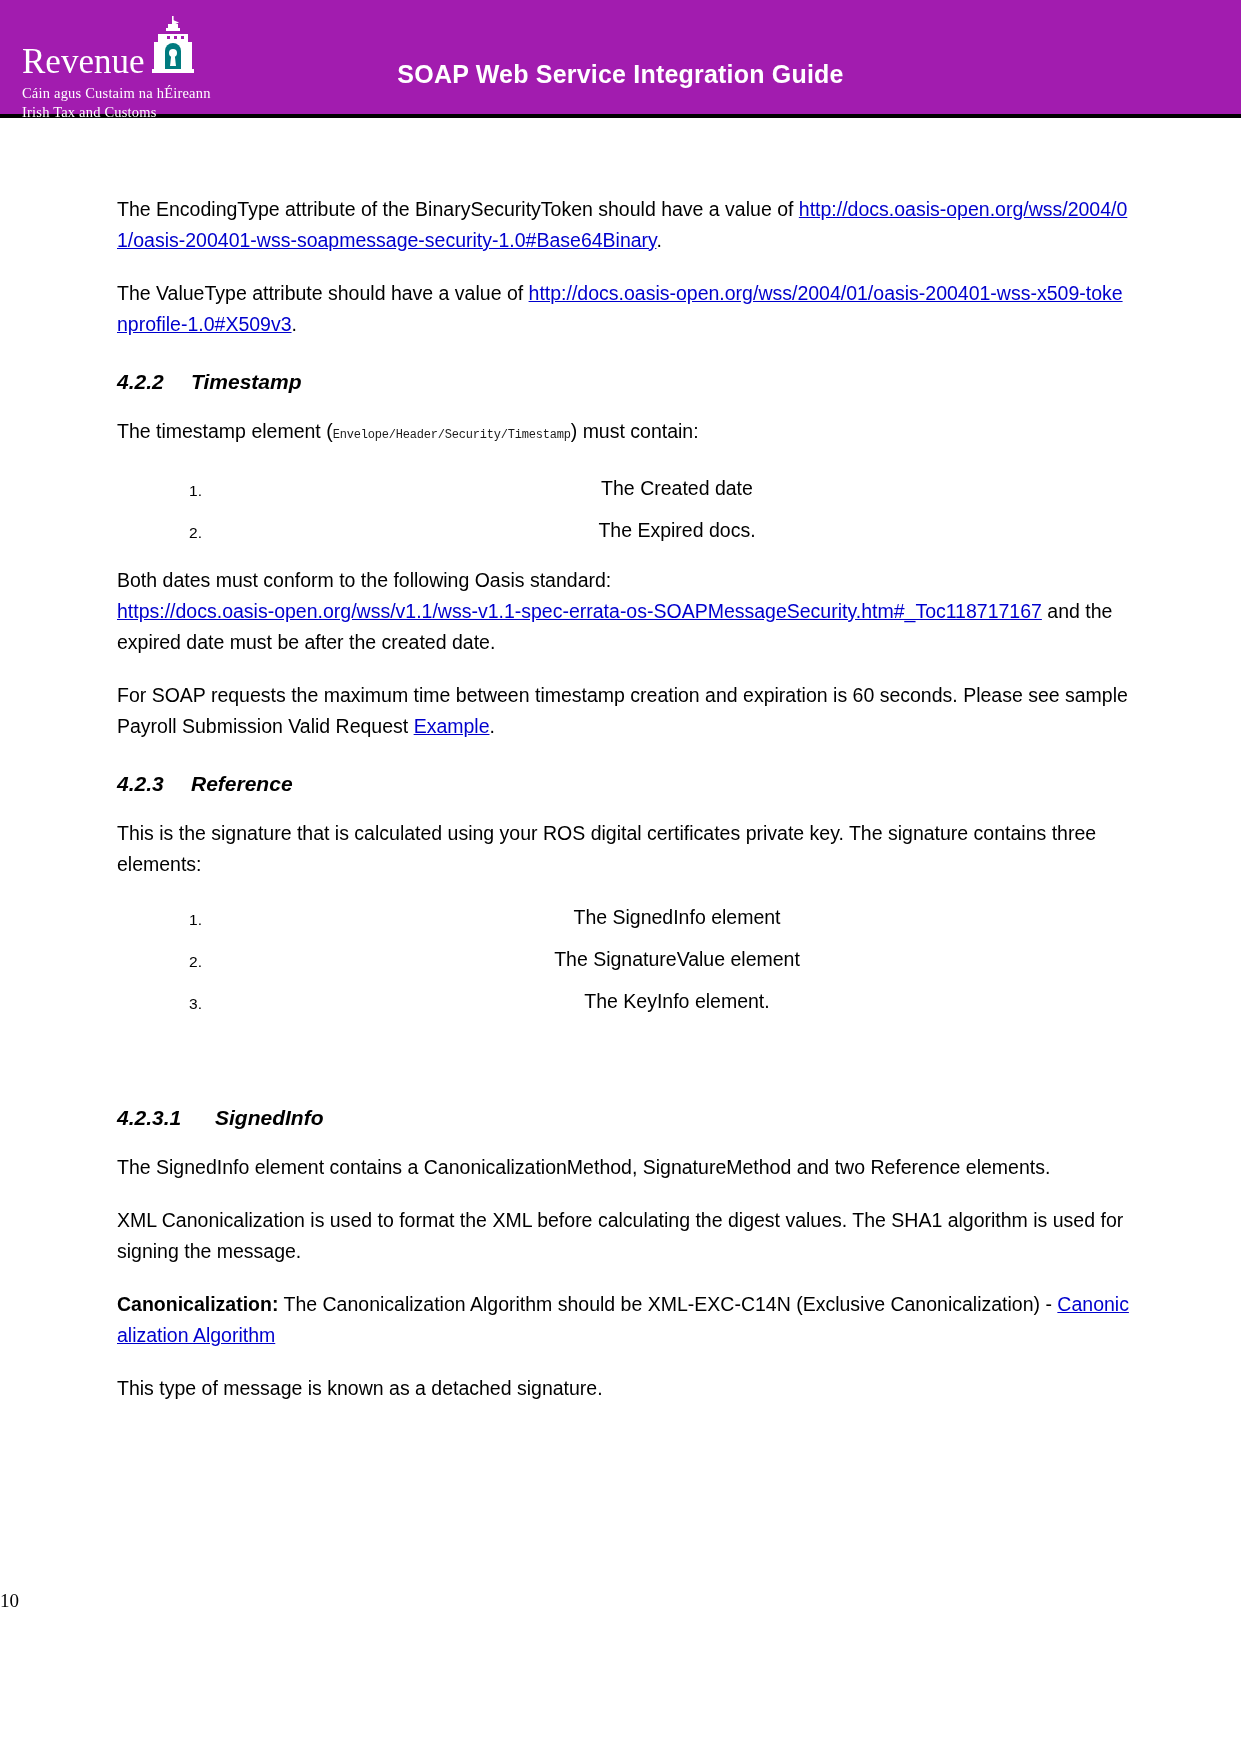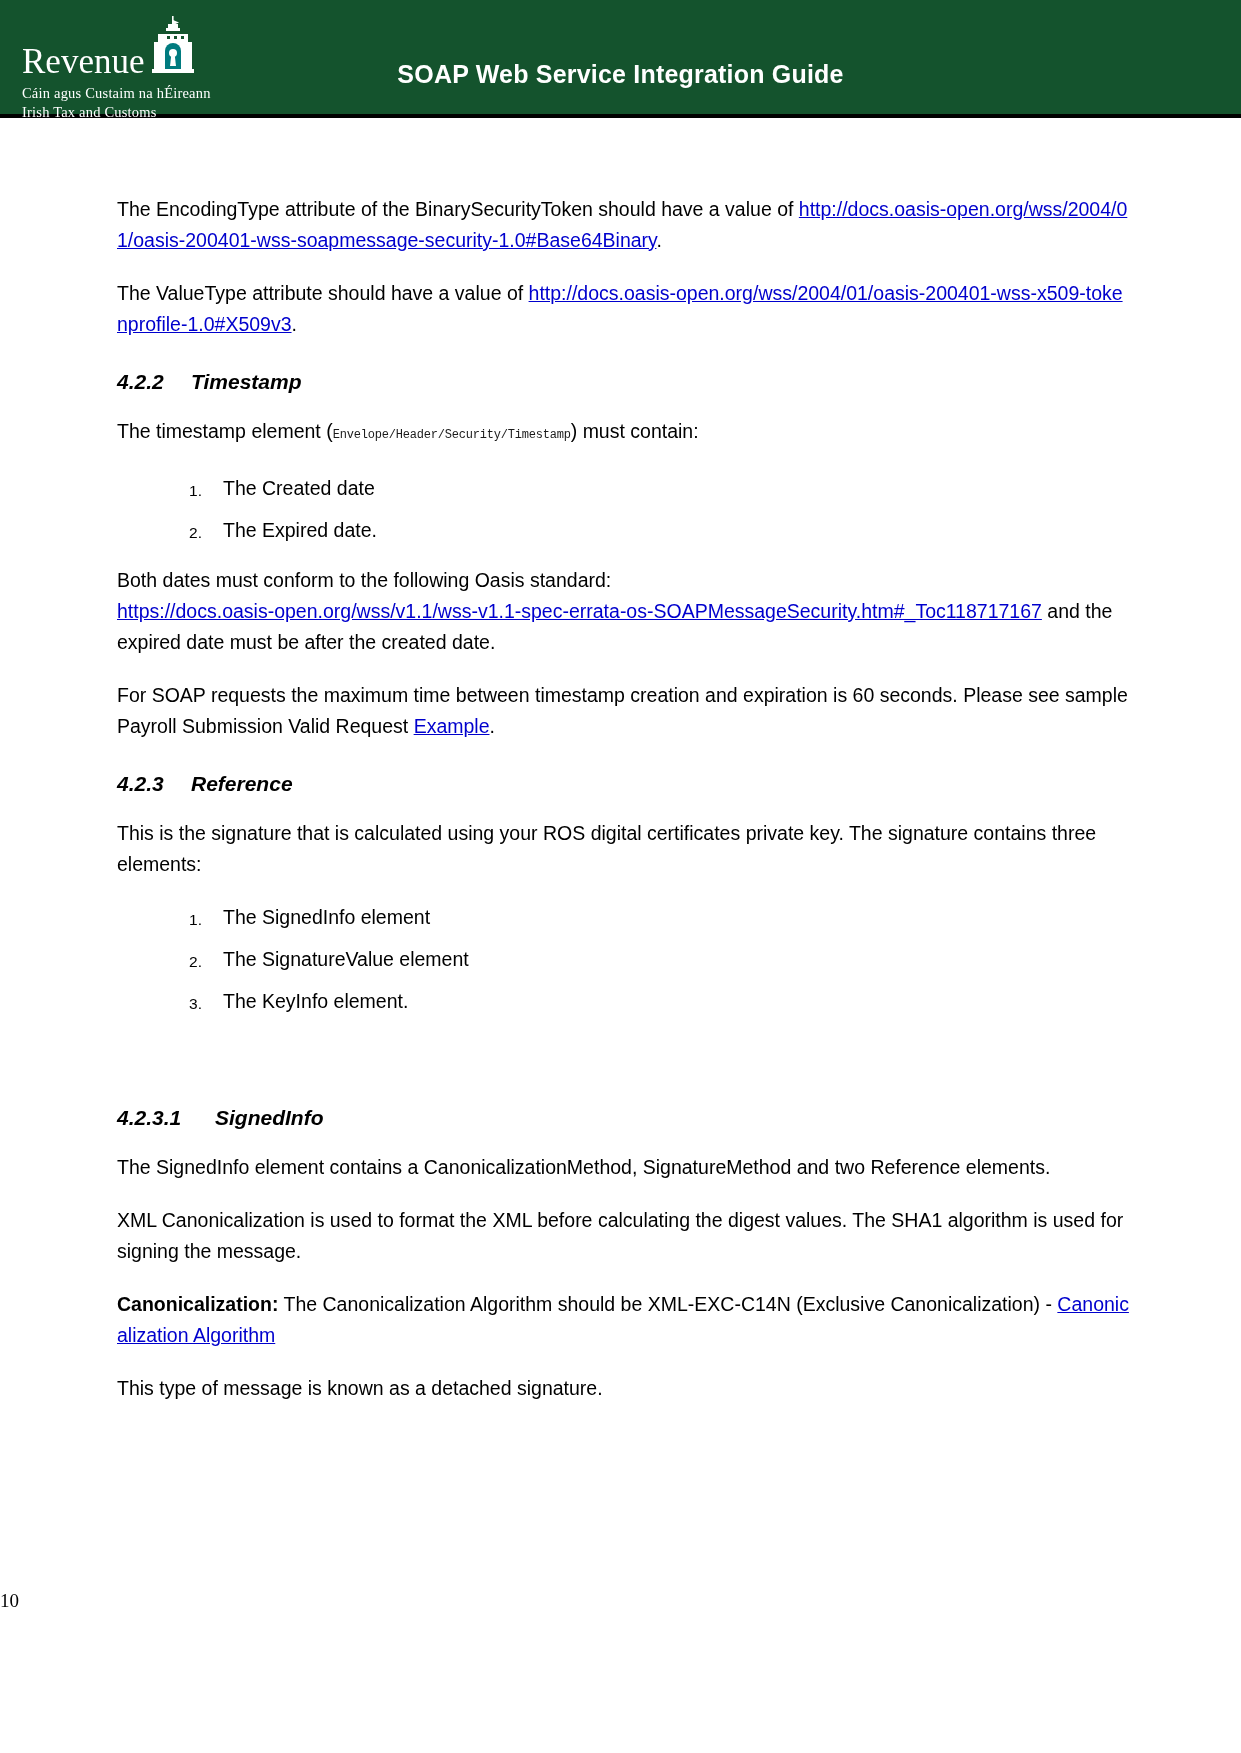--- a/index.html
+++ b/index.html
@@ -15,21 +15,21 @@
     color: #000000;
     overflow: hidden;
   }
 
   
   .page-header {
     position: absolute;
     top: 0; left: 0;
     width: 1241px;
     height: 118px;
-    background: #14532d;
+    background: #a21caf;
     border-bottom: 4px solid #000000;
     box-sizing: border-box;
   }
   .logo-block {
     position: absolute;
     left: 22px;
     top: 16px;
     width: 200px;
     height: 88px;
     display: flex;
@@ -128,20 +128,21 @@
     list-style: none;
     counter-reset: item;
   }
   ol.numlist > li {
     counter-increment: item;
     font-size: 19.5px;
     line-height: 30px;
     margin: 12px 0 2px 0;
     padding-left: 106px;
     position: relative;
+    text-align: center;
   }
   ol.numlist > li::before {
     content: counter(item) ".";
     position: absolute;
     left: 72px;
     font-size: 15.5px;
     top: 3px;
   }
 
   a.link {
@@ -224,21 +225,21 @@
       <span class="num">4.2.2</span>
         <span>Timestamp</span>
     </h3>
 
     <p class="para">
       <span>The timestamp element (</span><code class="mono">Envelope/Header/Security/Timestamp</code><span>) must contain:</span>
     </p>
 
     <ol class="numlist">
       <li>The Created date</li>
-      <li>The Expired date.</li>
+      <li>The Expired docs.</li>
     </ol>
 
     <p class="para">
       <span>Both dates must conform to the following Oasis standard:</span><br>
       <a class="link" href="#">https://docs.oasis-open.org/wss/v1.1/wss-v1.1-spec-errata-os-SOAPMessageSecurity.htm#_Toc118717167</a><span> and the expired date must be after the created date.</span>
     </p>
 
     <p class="para">
       <span>For SOAP requests the maximum time between timestamp creation and expiration is 60 seconds.</span>
       <span>Please see sample Payroll Submission Valid Request </span><a class="link" href="#">Example</a><span>.</span>

